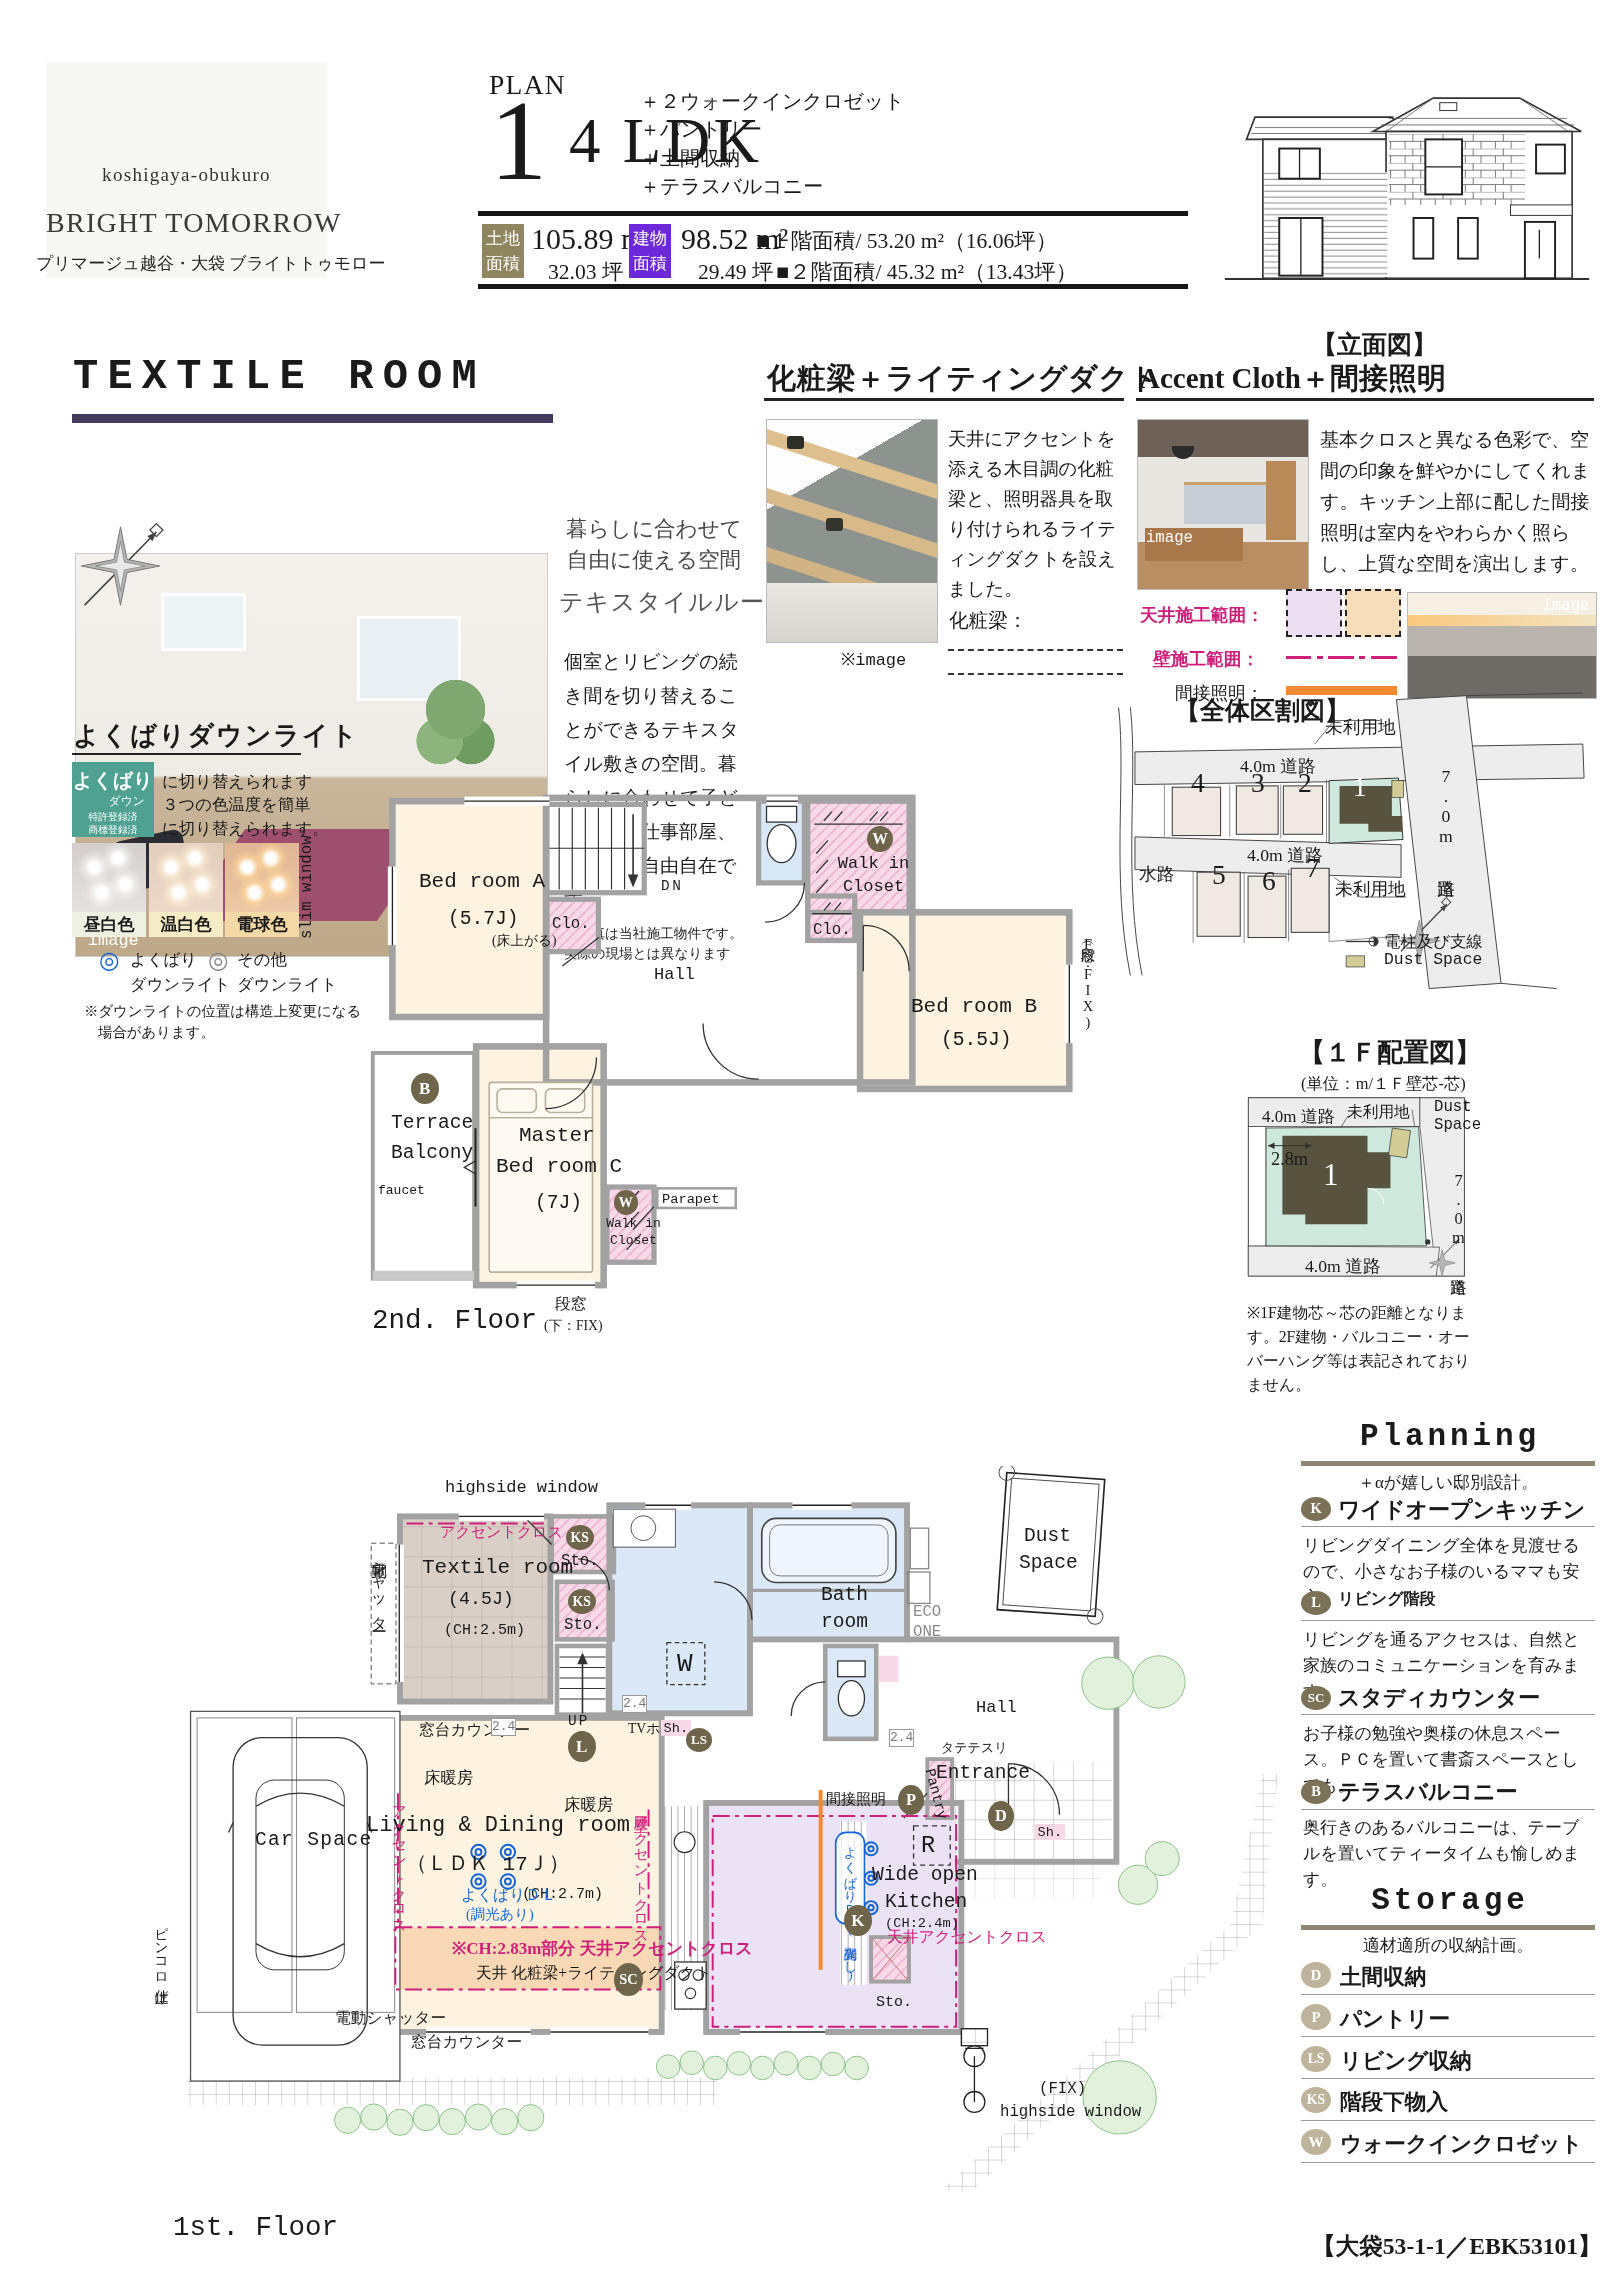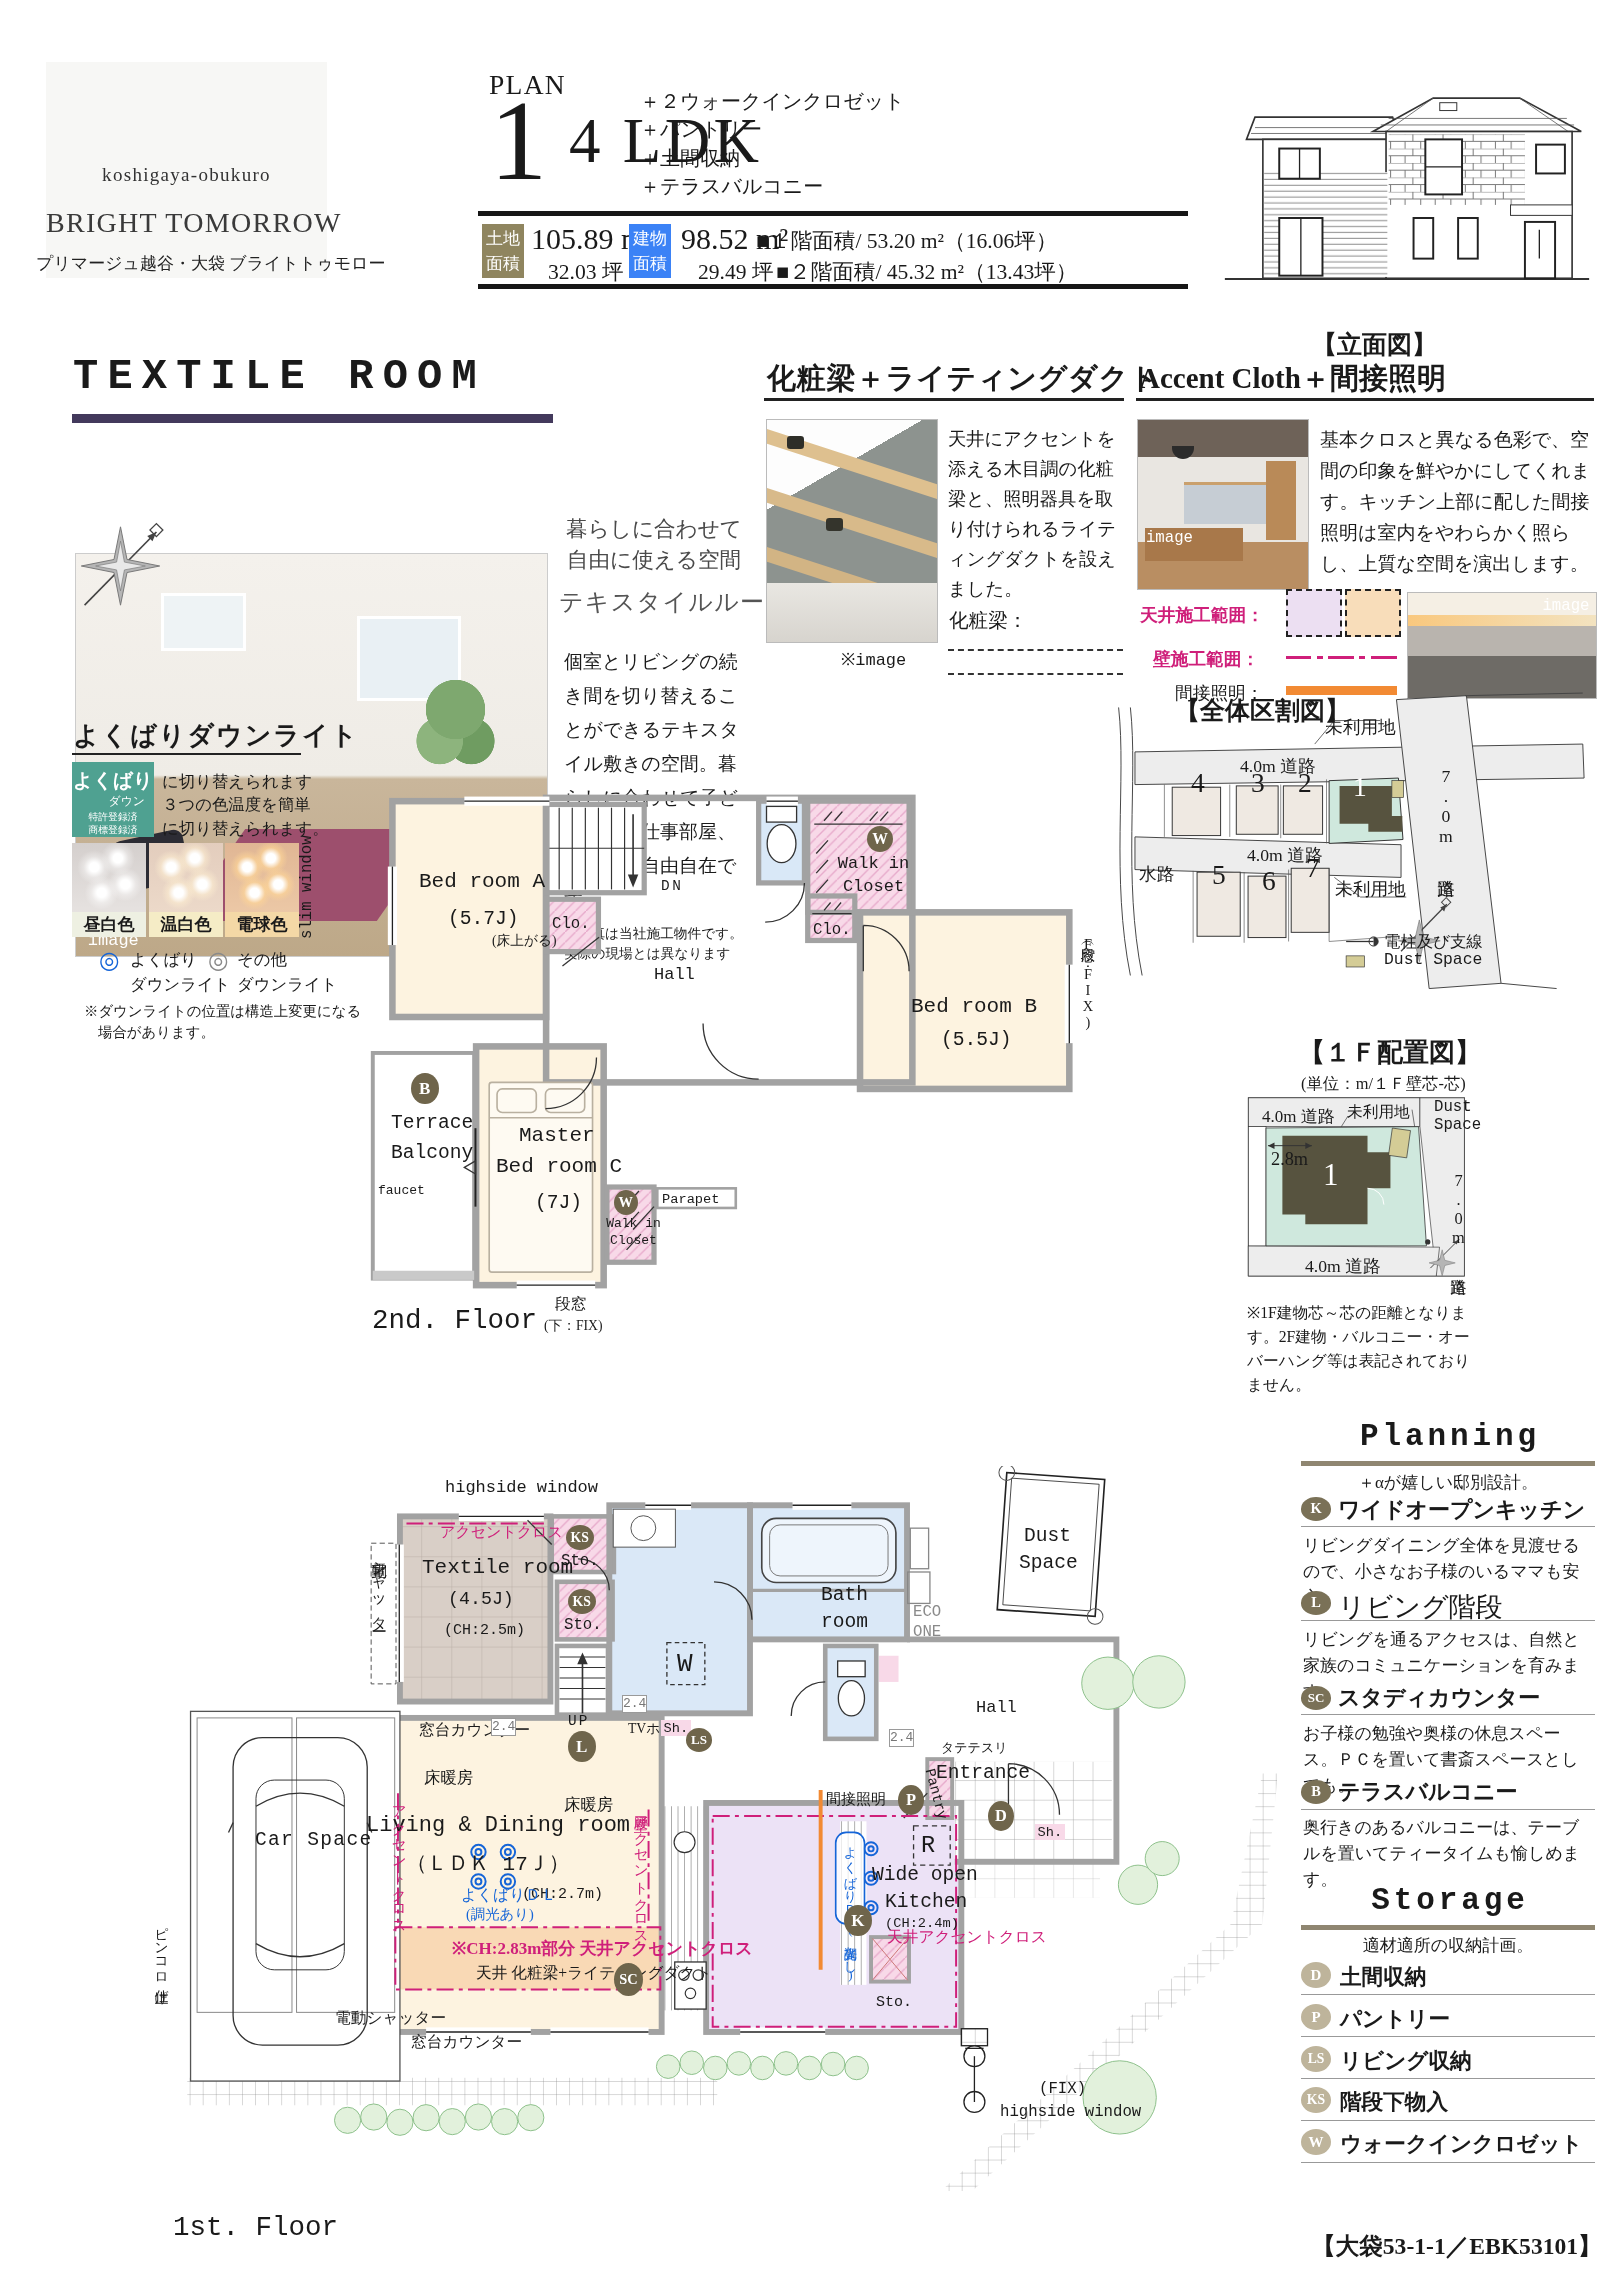--- a/index.html
+++ b/index.html
@@ -47,21 +47,21 @@
 
   <div class="rule" style="left:478px;top:211px;width:710px;height:4.6px;"></div>
   <div class="rule" style="left:478px;top:284px;width:710px;height:4.6px;"></div>
 
   <div class="abs c" style="left:482px;top:224px;width:42px;height:54px;background:#8f855f;color:#fff;font-size:17px;line-height:25px;">
     <span style="display:block;margin-top:2px;">土地</span>
       <span style="display:block;">面積</span>
   </div>
   <div class="abs" style="left:531px;top:222px;font-size:30px;">105.89 m²</div>
   <div class="abs" style="left:548px;top:257px;font-size:21.6px;">32.03 坪</div>
-  <div class="abs c" style="left:629px;top:224px;width:42px;height:54px;background:#3b82f6;color:#fff;font-size:17px;line-height:25px;">
+  <div class="abs c" style="left:629px;top:224px;width:42px;height:54px;background:#6d28d9;color:#fff;font-size:17px;line-height:25px;">
     <span style="display:block;margin-top:2px;">建物</span>
       <span style="display:block;">面積</span>
   </div>
   <div class="abs" style="left:681px;top:222px;font-size:30px;">98.52 m²</div>
   <div class="abs" style="left:698px;top:257px;font-size:21.6px;">29.49 坪</div>
   <div class="abs" style="left:756px;top:226px;font-size:21.6px;">■１階面積/ 53.20 m²（16.06坪）</div>
   <div class="abs" style="left:756px;top:257px;font-size:21.6px;padding-left:20px;">■２階面積/ 45.32 m²（13.43坪）</div>
 
   <svg style="left:1217px;top:62px;" width="380" height="236" viewBox="0 0 580 360">
     <defs>
@@ -652,21 +652,21 @@
   <div class="abs c" style="left:1355px;top:1419px;width:190px;font-size:31px;letter-spacing:3.9px;font-weight:bold;font-family:'Liberation Mono',monospace;">Planning</div>
   <div class="abs" style="left:1301px;top:1461px;width:294px;height:4.6px;background:#8f8671;"></div>
   <div class="abs c" style="left:1301px;top:1471px;width:294px;font-size:17px;">＋αが嬉しい邸別設計。</div>
 
   <div class="bdg bdg2" style="left:1301px;top:1497px;width:30px;height:23.6px;font-size:14.4px;">K</div>
   <div class="abs" style="left:1338px;top:1495px;font-size:22px;font-weight:bold;">ワイドオープンキッチン</div>
   <div class="thinline" style="left:1301px;top:1526px;width:294px;"></div>
   <div class="abs wrap" style="left:1303px;top:1533px;width:291px;font-size:17px;line-height:26px;">リビングダイニング全体を見渡せるので、小さなお子様のいるママも安心。</div>
 
   <div class="bdg bdg2" style="left:1301px;top:1591px;width:30px;height:23.6px;font-size:14.4px;">L</div>
-  <div class="abs" style="left:1338px;top:1589px;font-size:27px;font-weight:normal;">リビング階段</div>
+  <div class="abs" style="left:1338px;top:1589px;font-size:16px;font-weight:bold;">リビング階段</div>
   <div class="thinline" style="left:1301px;top:1620px;width:294px;"></div>
   <div class="abs wrap" style="left:1303px;top:1627px;width:291px;font-size:17px;line-height:26px;">リビングを通るアクセスは、自然と家族のコミュニケーションを育みます。</div>
 
   <div class="bdg bdg2" style="left:1301px;top:1686px;width:30px;height:23.6px;font-size:13px;">SC</div>
   <div class="abs" style="left:1338px;top:1683px;font-size:22px;font-weight:bold;">スタディカウンター</div>
   <div class="thinline" style="left:1301px;top:1714px;width:294px;"></div>
   <div class="abs wrap" style="left:1303px;top:1721px;width:291px;font-size:17px;line-height:26px;">お子様の勉強や奥様の休息スペース。ＰＣを置いて書斎スペースとしても。</div>
 
   <div class="bdg bdg2" style="left:1301px;top:1780px;width:30px;height:23.6px;font-size:14.4px;">B</div>
   <div class="abs" style="left:1338px;top:1777px;font-size:22px;font-weight:bold;">テラスバルコニー</div>

